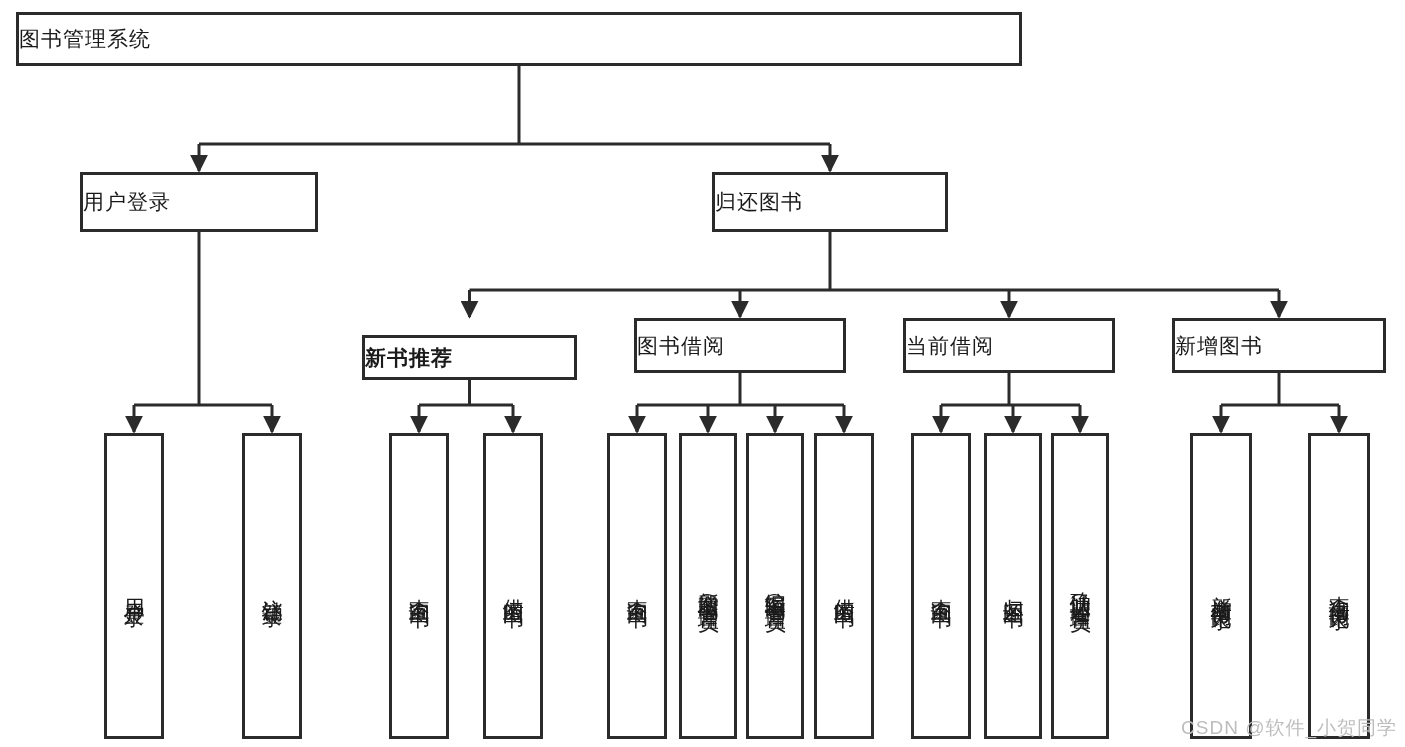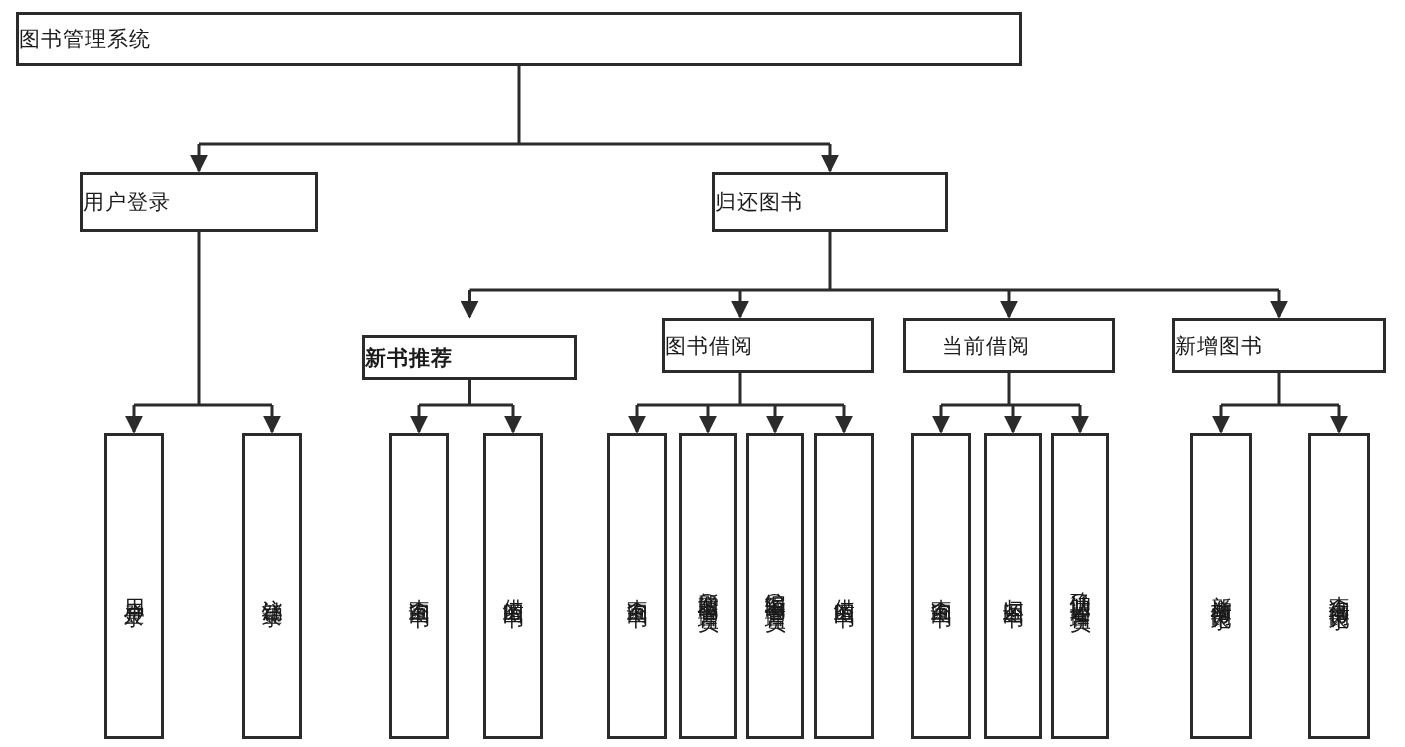--- a/index.html
+++ b/index.html
@@ -119,24 +119,24 @@
       </div>
       <div class="node" style="left: 80px; top: 172px; width: 238px; height: 60px;">
         <span class="label">用户登录</span>
       </div>
       <div class="node" style="left: 712px; top: 172px; width: 236px; height: 60px;">
         <span class="label">归还图书</span>
       </div>
       <div class="node" style="left: 362px; top: 335px; width: 215px; height: 45px; font-weight: bold;">
         <span class="label">新书推荐</span>
       </div>
-      <div class="node" style="left: 634px; top: 318px; width: 212px; height: 55px; margin-left: 28px;">
+      <div class="node" style="left: 634px; top: 318px; width: 212px; height: 55px;">
         <span class="label">图书借阅</span>
       </div>
-      <div class="node" style="left: 903px; top: 318px; width: 212px; height: 55px; padding-left: 36px;">
+      <div class="node" style="left: 903px; top: 318px; width: 212px; height: 55px;">
         <span class="label">当前借阅</span>
       </div>
       <div class="node" style="left: 1172px; top: 318px; width: 214px; height: 55px;">
         <span class="label">新增图书</span>
       </div>
       <div class="node leaf" style="left: 104px; top: 433px; width: 60px; height: 306px;">
         <span class="label">用户登录</span>
       </div>
       <div class="node leaf" style="left: 242px; top: 433px; width: 60px; height: 306px;">
         <span class="label">注销登录</span>
@@ -169,13 +169,14 @@
         <span class="label">确认归还（管理员）</span>
       </div>
       <div class="node leaf" style="left: 1190px; top: 433px; width: 62px; height: 306px;">
         <span class="label">新增借阅记录</span>
       </div>
       <div class="node leaf" style="left: 1308px; top: 433px; width: 62px; height: 306px;">
         <span class="label">查询借阅记录</span>
       </div>
     </div>
 
+  <div class="watermark">CSDN @软件_小贺同学</div>
 </div>
 
 </body></html>

